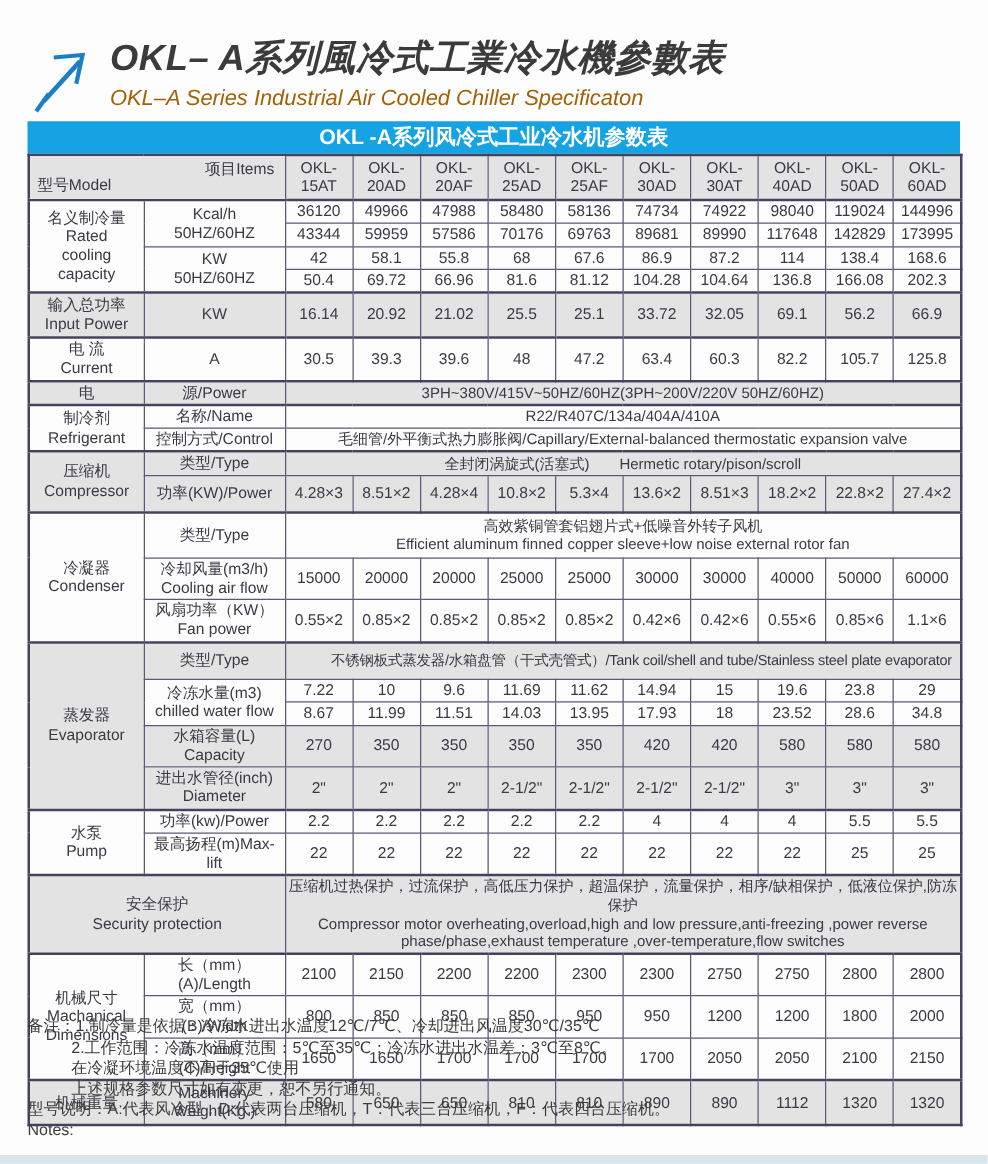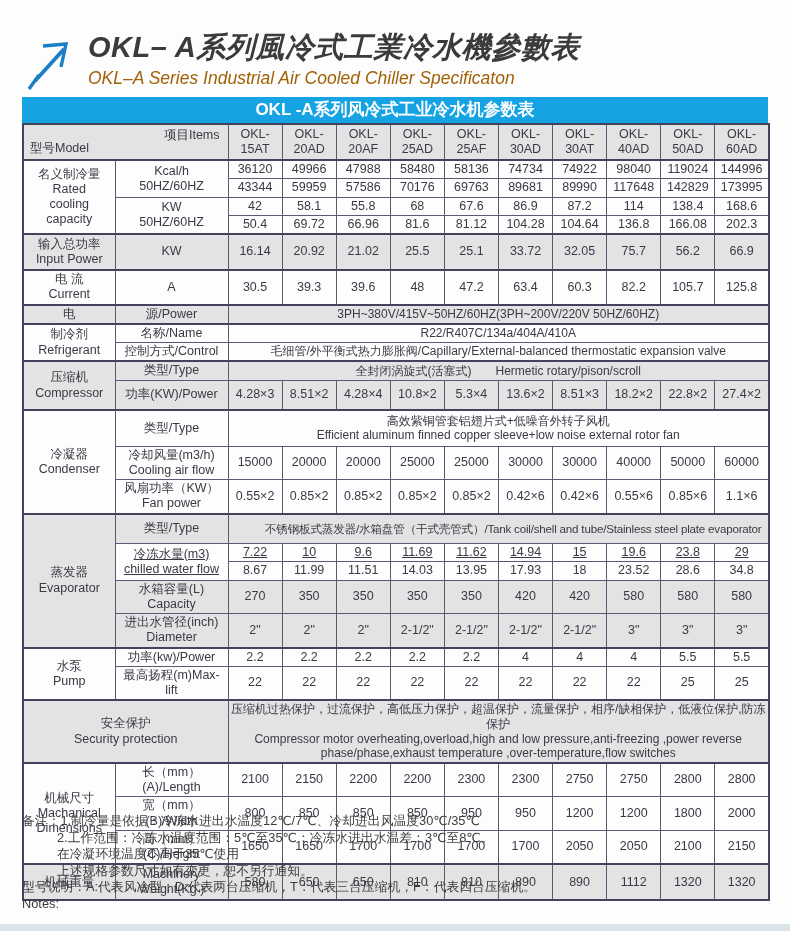--- a/index.html
+++ b/index.html
@@ -167,21 +167,21 @@
         <td>输入总功率
 Input Power</td>
         <td>KW</td>
         <td>16.14</td>
         <td>20.92</td>
         <td>21.02</td>
         <td>25.5</td>
         <td>25.1</td>
         <td>33.72</td>
         <td>32.05</td>
-        <td>75.7</td>
+        <td>69.1</td>
         <td>56.2</td>
         <td>66.9</td>
       </tr>
       <tr class="sec" style="height: 32px; margin-left: 47px;">
         <td>电 流
 Current</td>
         <td>A</td>
         <td>30.5</td>
         <td>39.3</td>
         <td>39.6</td>
@@ -261,21 +261,21 @@
         <td>0.55×6</td>
         <td>0.85×6</td>
         <td>1.1×6</td>
       </tr>
       <tr class="shaded sec" style="height: 30px;">
         <td rowspan="5">蒸发器
 Evaporator</td>
         <td>类型/Type</td>
         <td class="spantxt tight" colspan="10">不锈钢板式蒸发器/水箱盘管（干式壳管式）/Tank coil/shell and tube/Stainless steel plate evaporator</td>
       </tr>
-      <tr style="height: 17px; text-decoration: underline;">
+      <tr style="height: 17px;">
         <td rowspan="2">冷冻水量(m3)
 chilled water flow</td>
         <td>7.22</td>
         <td>10</td>
         <td>9.6</td>
         <td>11.69</td>
         <td>11.62</td>
         <td>14.94</td>
         <td>15</td>
         <td>19.6</td>

